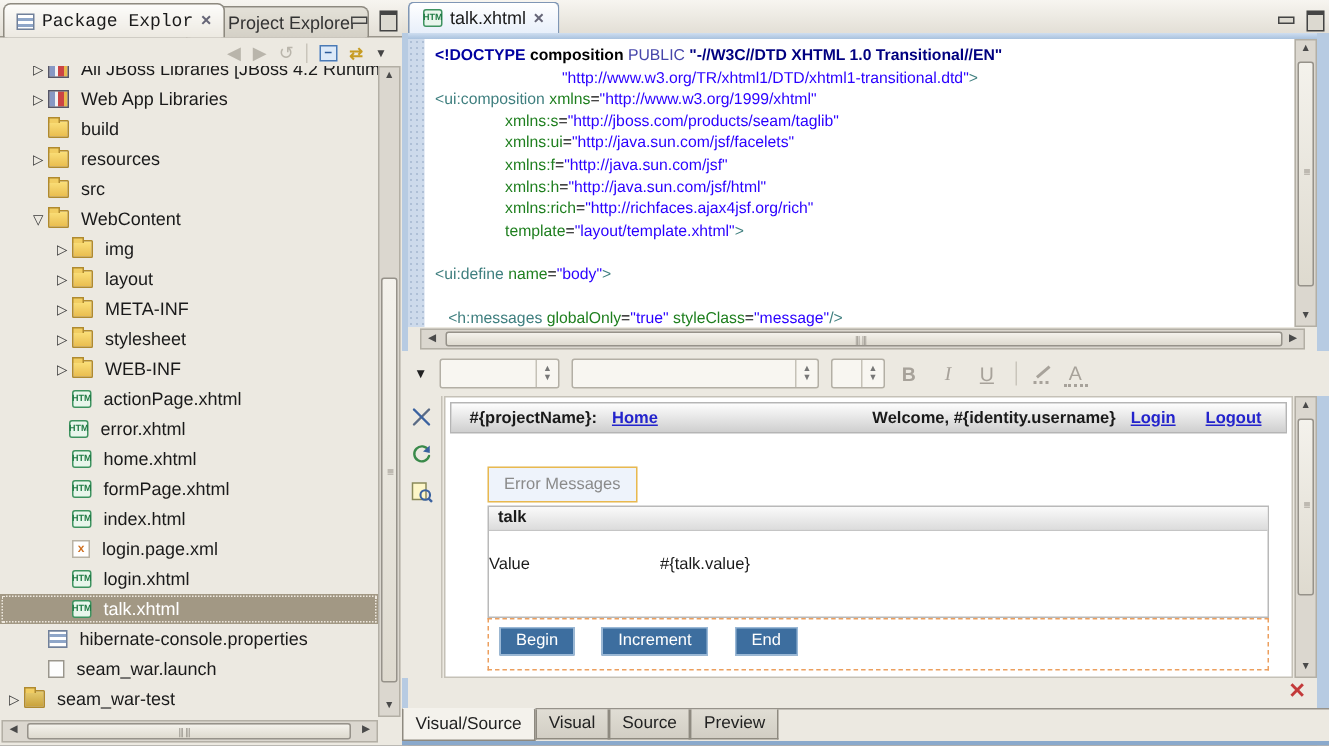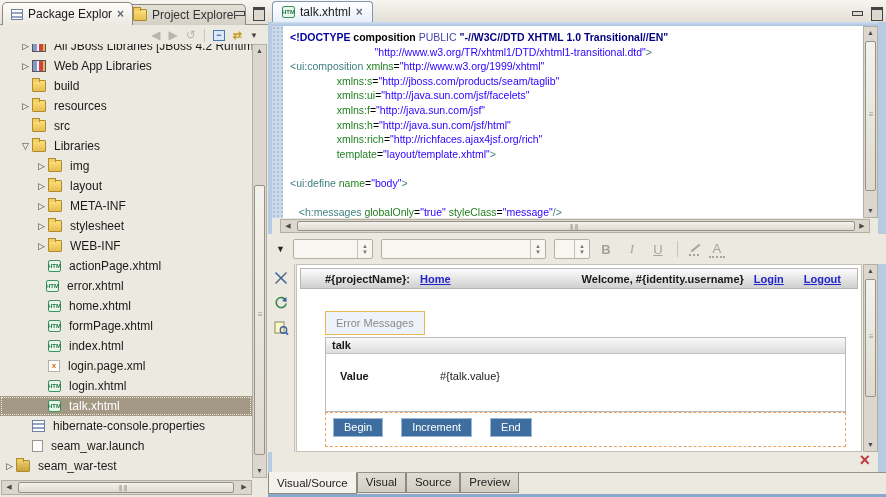--- a/index.html
+++ b/index.html
@@ -7,21 +7,21 @@
   #win { position:relative; width:886px; height:497px; background:#ece9e1; overflow:hidden;
          font-size:12px; color:#1a1a1a; }
 
   
   #leftPanel { position:absolute; left:0; top:0; width:268px; height:497px; background:#ece9e1; }
   .ltabrow { position:absolute; left:0; top:0; width:268px; height:25px;
              background:linear-gradient(#f7f5f0,#e3dfd6); border-bottom:1px solid #9a968c; }
   .ltab { position:absolute; top:2px; height:23px; display:flex; align-items:center; gap:5px;
           padding:0 8px; border:1px solid #8e8a80; border-bottom:none;
           border-radius:5px 5px 0 0; font-size:12px; white-space:nowrap; }
-  .ltab.active { left:2px; background:linear-gradient(#fdfcfa,#ece9e1); z-index:2; }
+  .ltab.active { left:2px; background:linear-gradient(#fdfcfa,#ece9e1); z-index:2;font-family:Liberation Mono, monospace; }
   .ltab.inactive { left:124px; top:4px; height:21px; background:linear-gradient(#e4e1d8,#d4d0c6); color:#333; }
   .tabclose { color:#667; font-weight:bold; font-size:12px; cursor:default; }
   .winbtns { position:absolute; right:3px; top:6px; display:flex; gap:6px; }
   .wb { width:13px; height:12px; position:relative; }
   .wb-min::after { content:''; position:absolute; left:1px; bottom:2px; width:9px; height:3px; border:1px solid #444; background:#dcd9d0; }
   .wb-max::after { content:''; position:absolute; left:1px; top:1px; width:10px; height:10px; border:1px solid #444; border-top:3px solid #444; background:#dcd9d0; }
 
   .ltoolbar { position:absolute; left:0; top:26px; width:268px; height:18px; display:flex;
               align-items:center; justify-content:flex-end; gap:8px; padding-right:10px; }
   .tico { font-size:12px; line-height:1; color:#b9b5ab; }
@@ -112,21 +112,21 @@
   .vheader { position:absolute; left:3px; right:3px; top:3px; height:21px;
              background:linear-gradient(#fdfdfd,#cfcfcf); border:1px solid #b5b5b5;
              display:flex; align-items:center; font-size:11px; }
   .vheader b { font-weight:bold; }
   .vlink { color:#2323cc; font-weight:bold; text-decoration:underline; margin:0 10px; }
   .errbox { position:absolute; left:28px; top:46px; padding:5px 10px; background:#eef3fb;
             border:1px solid #e9b94f; color:#8a8a8a; font-size:11px; }
   .vpanel { position:absolute; left:28px; top:72px; width:521px; height:75px; border:1px solid #b9b9b9; background:#fff; }
   .vpanel-h { height:16px; background:linear-gradient(#fafafa,#dcdcdc); border-bottom:1px solid #c5c5c5;
               font-size:11px; font-weight:bold; padding:1px 6px; }
-  .vfield-label { position:absolute; left:14px; top:32px; font-size:11px; font-weight:bold; }
+  .vfield-label { position:absolute; left:0; top:32px; font-size:11px; font-weight:normal; }
   .vfield-value { position:absolute; left:114px; top:32px; font-size:11px; }
   .dashedbox { position:absolute; left:28px; top:147px; width:521px; height:35px; border:1px dashed #ec9f5e; }
   .vbtn { display:inline-block; margin:5px 0 0 7px; padding:2px 10px 3px; background:#3d6e9f;
           border:1px solid #9ab8d6; color:#fff; font-size:11px; }
   .vbtn + .vbtn { margin-left:18px; }
 
   
   #closeX { position:absolute; right:16px; top:452px; color:#c33a3a; font-weight:bold; font-size:18px; line-height:16px; }
   #btabbar { position:absolute; left:0px; top:472px; width:694px; height:22px; border-top:1px solid #96928a;
              background:#ece9e1; display:flex; align-items:flex-start; }
@@ -192,21 +192,21 @@
             <span class="tlabel">resources</span>
           </div>
           <div class="tree-row" style="padding-left: 20px;">
             <span class="arrow"></span>
             <span class="ic ic-folder"></span>
             <span class="tlabel">src</span>
           </div>
           <div class="tree-row" style="padding-left: 20px;">
             <span class="arrow">▽</span>
             <span class="ic ic-folder"></span>
-            <span class="tlabel">Libraries</span>
+            <span class="tlabel">WebContent</span>
           </div>
           <div class="tree-row" style="padding-left: 36px;">
             <span class="arrow">▷</span>
             <span class="ic ic-folder"></span>
             <span class="tlabel">img</span>
           </div>
           <div class="tree-row" style="padding-left: 36px;">
             <span class="arrow">▷</span>
             <span class="ic ic-folder"></span>
             <span class="tlabel">layout</span>
@@ -369,21 +369,21 @@
         </svg>
         <svg width="16" height="16">
           <rect x="2" y="2" width="9" height="11" fill="#fdf6c8" stroke="#8a8a5a"></rect>
           <circle cx="10.5" cy="10" r="3.2" fill="none" stroke="#3a62a0" stroke-width="1.4"></circle>
           <line x1="12.8" y1="12.4" x2="15" y2="14.6" stroke="#3a62a0" stroke-width="1.6"></line>
         </svg>
       </div>
 
       <div id="vcontent">
         <div class="vheader">
-          <b style="margin-left:24px">#{projectName}:</b>
+          <b style="margin-left:12px">#{projectName}:</b>
           <span class="vlink">Home</span>
           <span style="flex:1"></span>
           <b>Welcome, #{identity.username}</b>
           <span class="vlink">Login</span>
           <span class="vlink" style="margin-right:16px">Logout</span>
         </div>
 
         <div class="errbox">Error Messages</div>
 
         <div class="vpanel">

